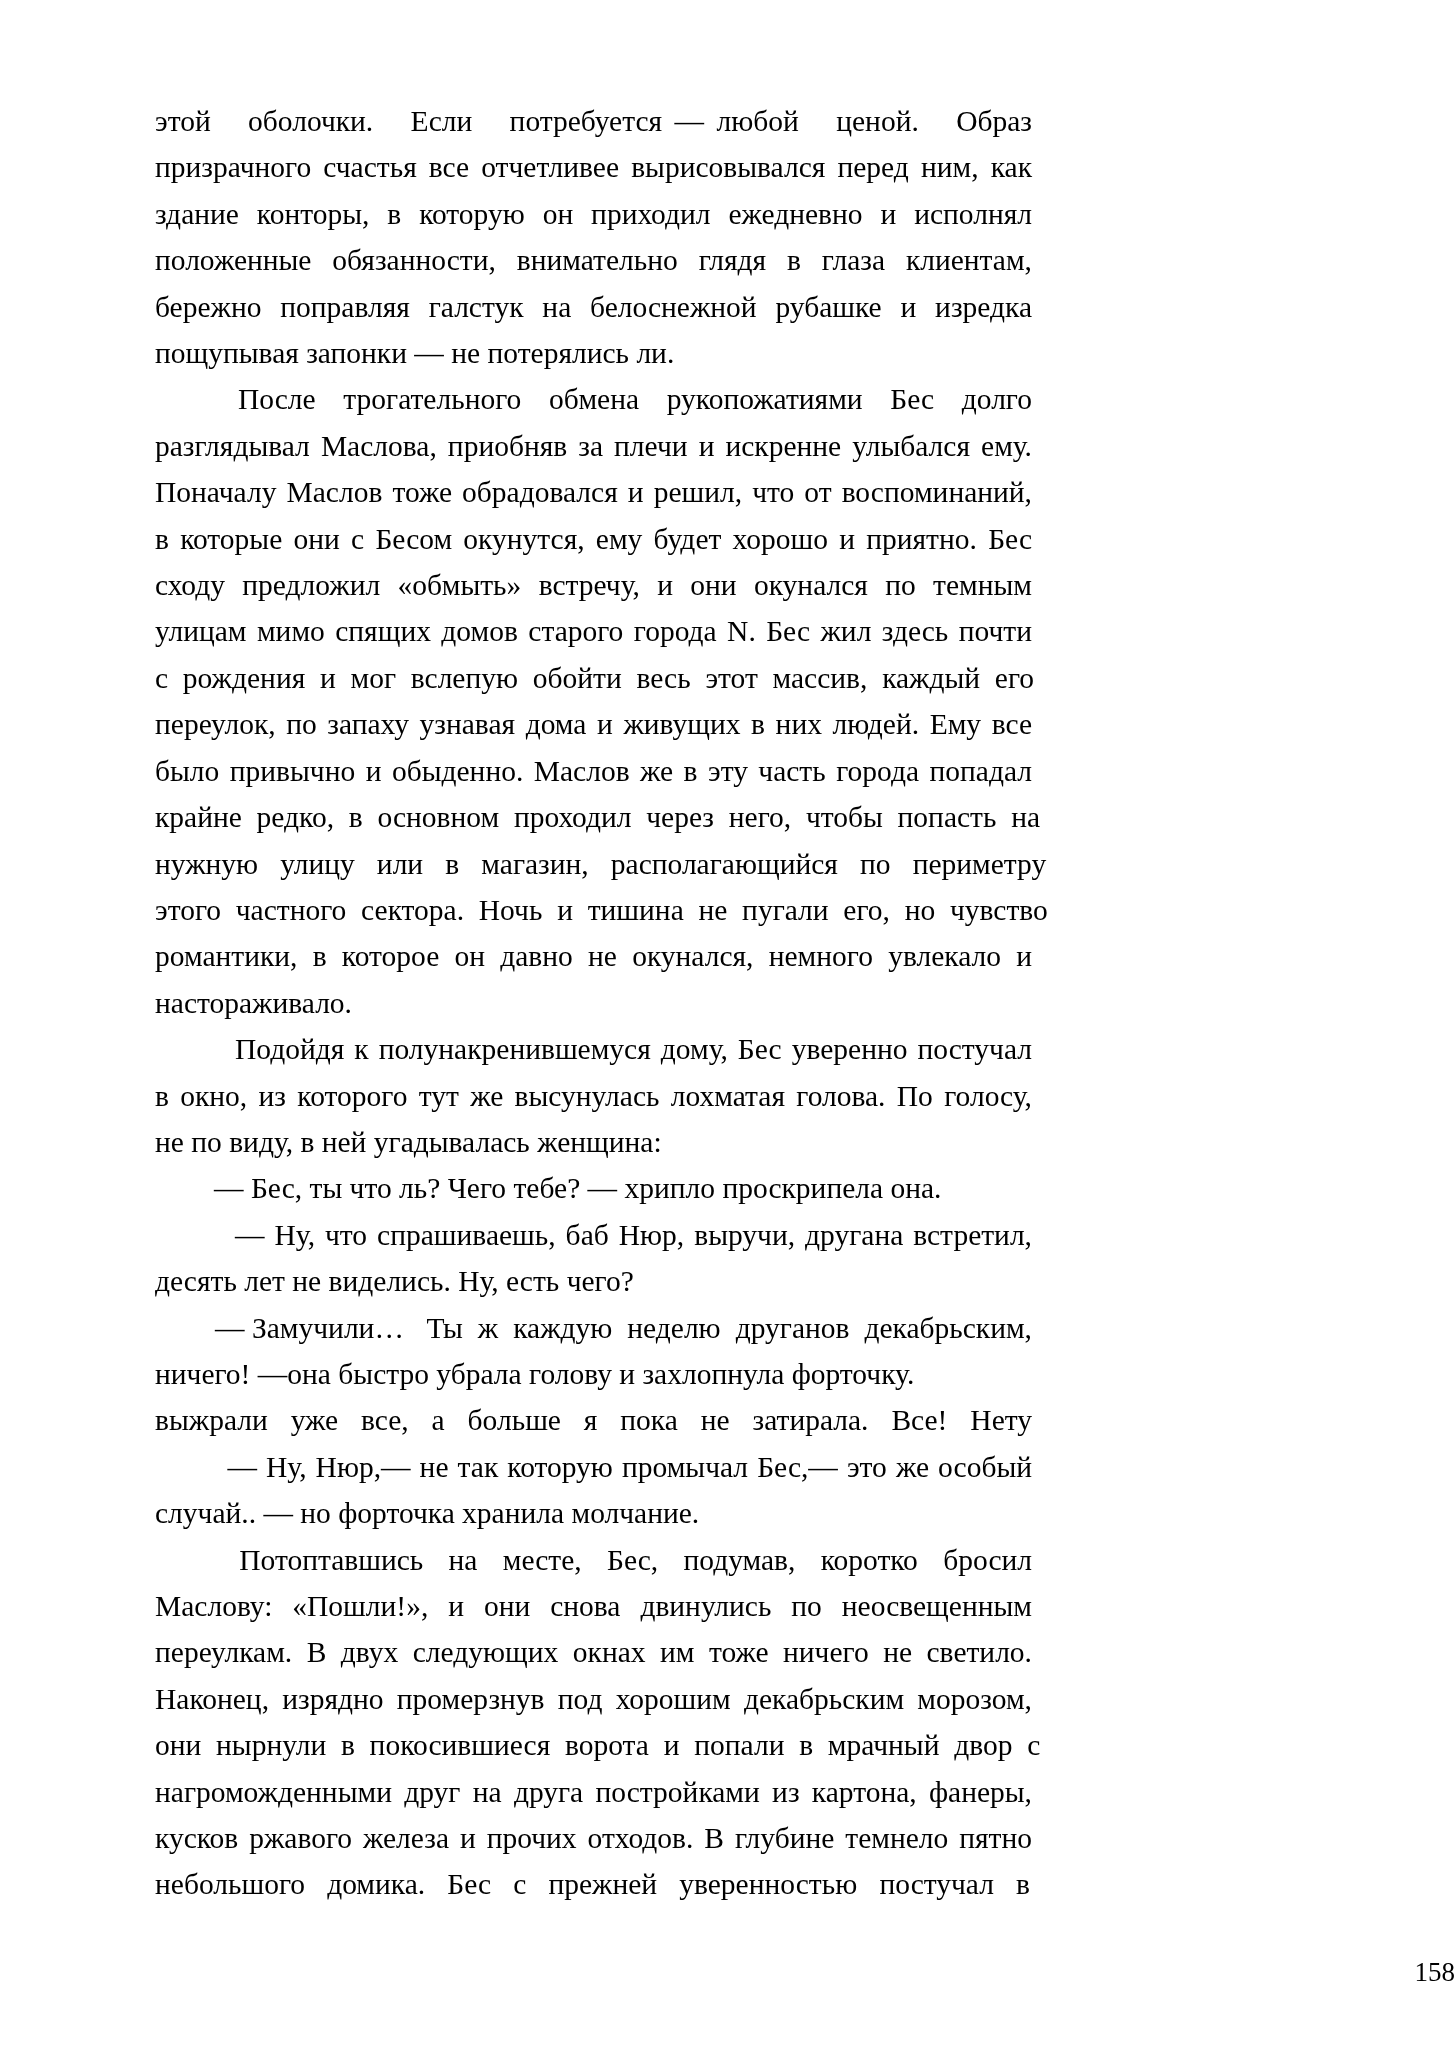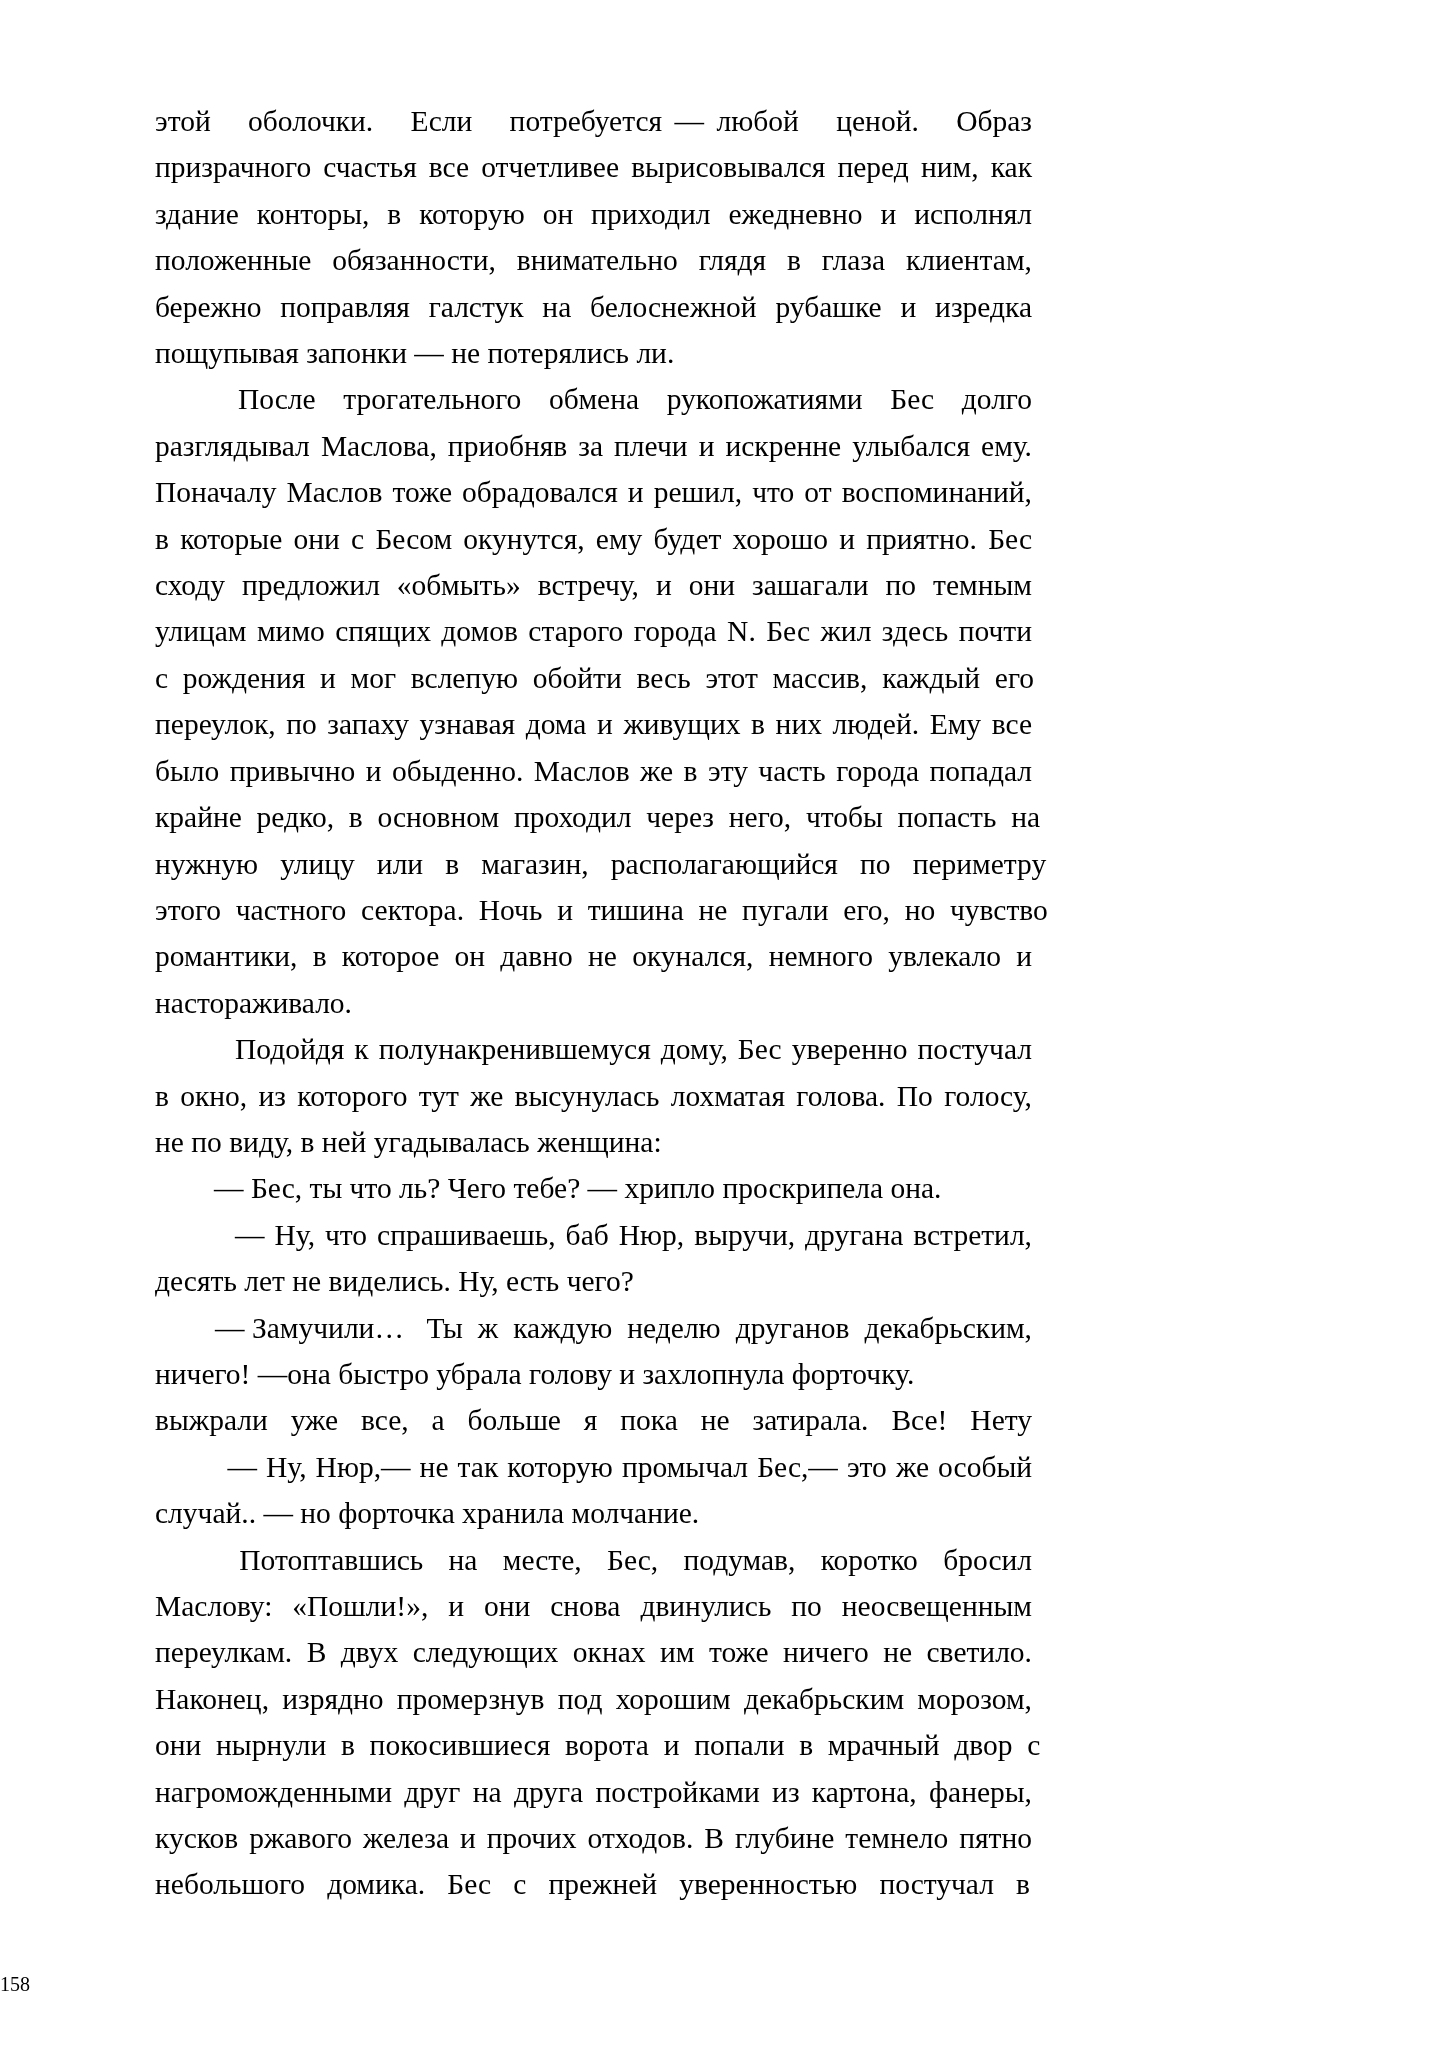--- a/index.html
+++ b/index.html
@@ -48,25 +48,24 @@
   }
   .para {
     margin: 0;
     padding: 0;
   }
   .pagenum {
     position: absolute;
     left: 0;
     top: 1957px;
     width: 1455px;
-    text-align: left;
-    font-size: 20px;
+    text-align: right;
+    font-size: 27px;
     line-height: 30px;
     font-family: "Liberation Serif", "DejaVu Serif", serif;
-    margin-top: 12px;
   }
 </style>
 </head>
 <body>
 
 <div class="page">
 
   <div class="text-column" id="text-column">
       <p class="para">
         <span class="line">этой   оболочки.   Если   потребуется — любой   ценой.   Образ</span>
@@ -74,21 +73,21 @@
         <span class="line">здание  конторы,  в  которую  он  приходил  ежедневно  и  исполнял</span>
         <span class="line">положенные  обязанности,  внимательно  глядя  в  глаза  клиентам,</span>
         <span class="line">бережно  поправляя  галстук  на  белоснежной  рубашке  и  изредка</span>
         <span class="line last">пощупывая запонки — не потерялись ли.</span>
       </p>
       <p class="para">
         <span class="line">         После   трогательного   обмена   рукопожатиями   Бес   долго</span>
         <span class="line">разглядывал Маслова, приобняв за плечи и искренне улыбался ему.</span>
         <span class="line">Поначалу Маслов тоже обрадовался и решил, что от воспоминаний,</span>
         <span class="line">в которые они с Бесом окунутся, ему будет хорошо и приятно. Бес</span>
-        <span class="line">сходу  предложил  «обмыть»  встречу,  и  они  зашагали  по  темным</span>
+        <span class="line">сходу  предложил  «обмыть»  встречу,  и  они  окунался  по  темным</span>
         <span class="line">улицам мимо спящих домов старого города N. Бес жил здесь почти</span>
         <span class="line">с  рождения  и  мог  вслепую  обойти  весь  этот  массив,  каждый  его</span>
         <span class="line">переулок, по запаху узнавая дома и живущих в них людей. Ему все</span>
         <span class="line">было привычно и обыденно. Маслов же в эту часть города попадал</span>
         <span class="line">крайне  редко,  в  основном  проходил  через  него,  чтобы  попасть  на</span>
         <span class="line">нужную   улицу   или   в   магазин,   располагающийся   по   периметру</span>
         <span class="line">этого  частного  сектора.  Ночь  и  тишина  не  пугали  его,  но  чувство</span>
         <span class="line">романтики,  в  которое  он  давно  не  окунался,  немного  увлекало  и</span>
         <span class="line last">настораживало.</span>
       </p>

